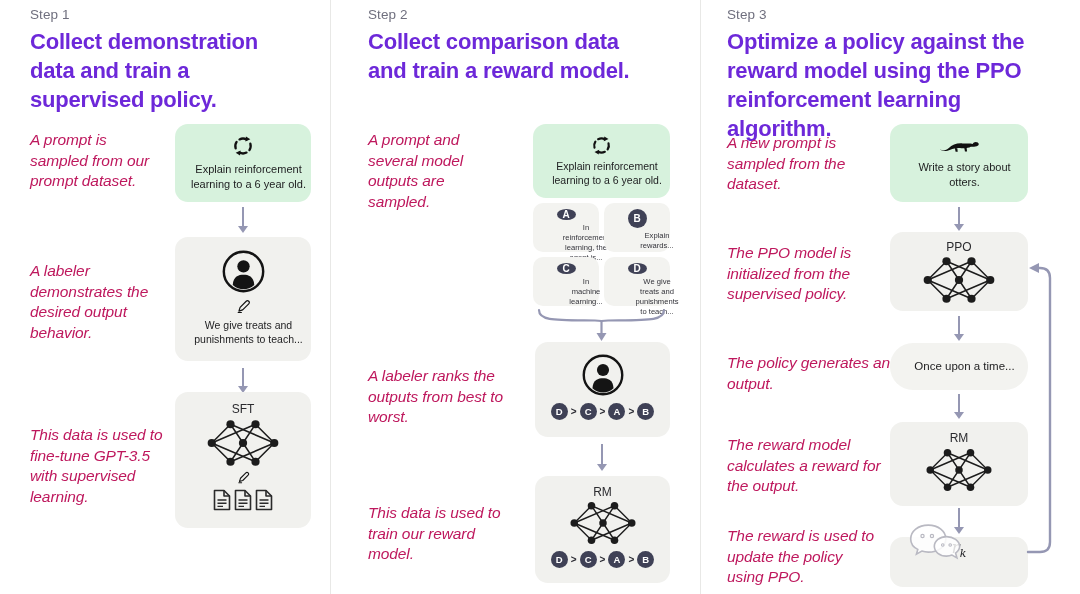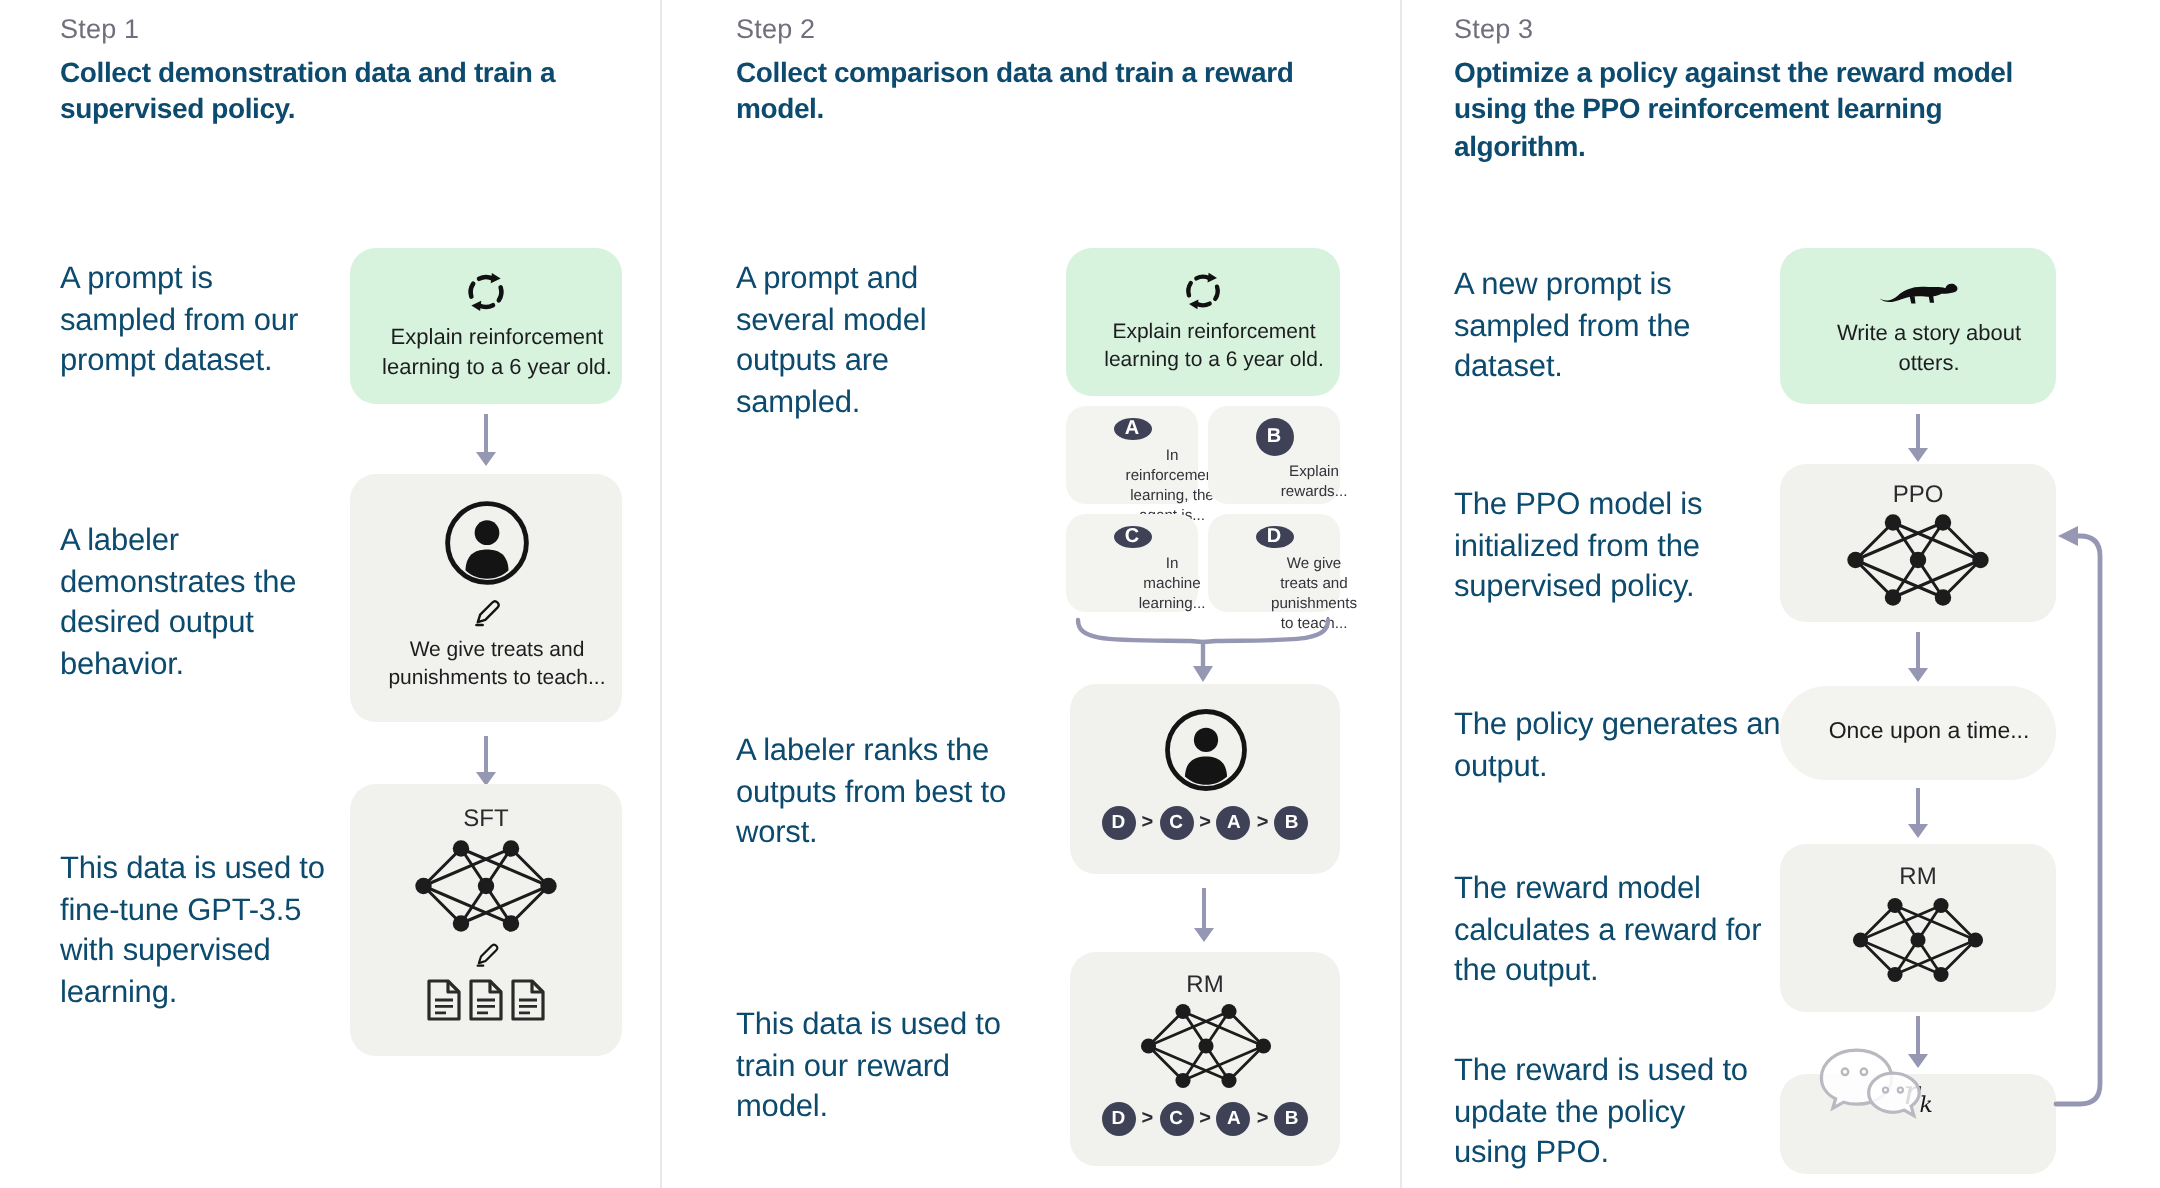--- a/index.html
+++ b/index.html
@@ -7,22 +7,22 @@
   body {
     position:relative;
     background:#ffffff;
     font-family:"Liberation Sans", sans-serif;
     color:#141414;
     overflow:hidden;
   }
   .divider { position:absolute; top:0; bottom:0; width:1px; background:#e8e8e6; }
 
   .step-label { position:absolute; font-size:13.5px; color:#6f6f7e; letter-spacing:0.1px; }
-  .step-title { position:absolute; font-size:14px; font-weight:bold; line-height:1.32; letter-spacing:-0.2px; color:#0c4a6e; }
-  .caption { position:absolute; font-size:15.5px; line-height:1.33; letter-spacing:-0.1px; color:#0c4a6e; }
+  .step-title { position:absolute; font-size:22px; font-weight:bold; line-height:1.32; letter-spacing:-0.2px; color:#6d28d9; }
+  .caption { position:absolute; font-size:15.5px; line-height:1.33; letter-spacing:-0.1px; color:#be185d;font-style:italic; }
 
   .gbox { position:absolute; background:#d7f2dd; border-radius:13px;
           display:flex; flex-direction:column; align-items:center; justify-content:center;
           text-align:center; padding:8px 6px; }
   .fbox { position:absolute; background:#f1f1ee; border-radius:13px;
           display:flex; flex-direction:column; align-items:center;
           text-align:center; }
   .boxtext { font-size:11px; line-height:1.3; color:#1d1d1f;margin-left:11px; }
   .model-label { font-size:12px; color:#2b2b2f; }
 

